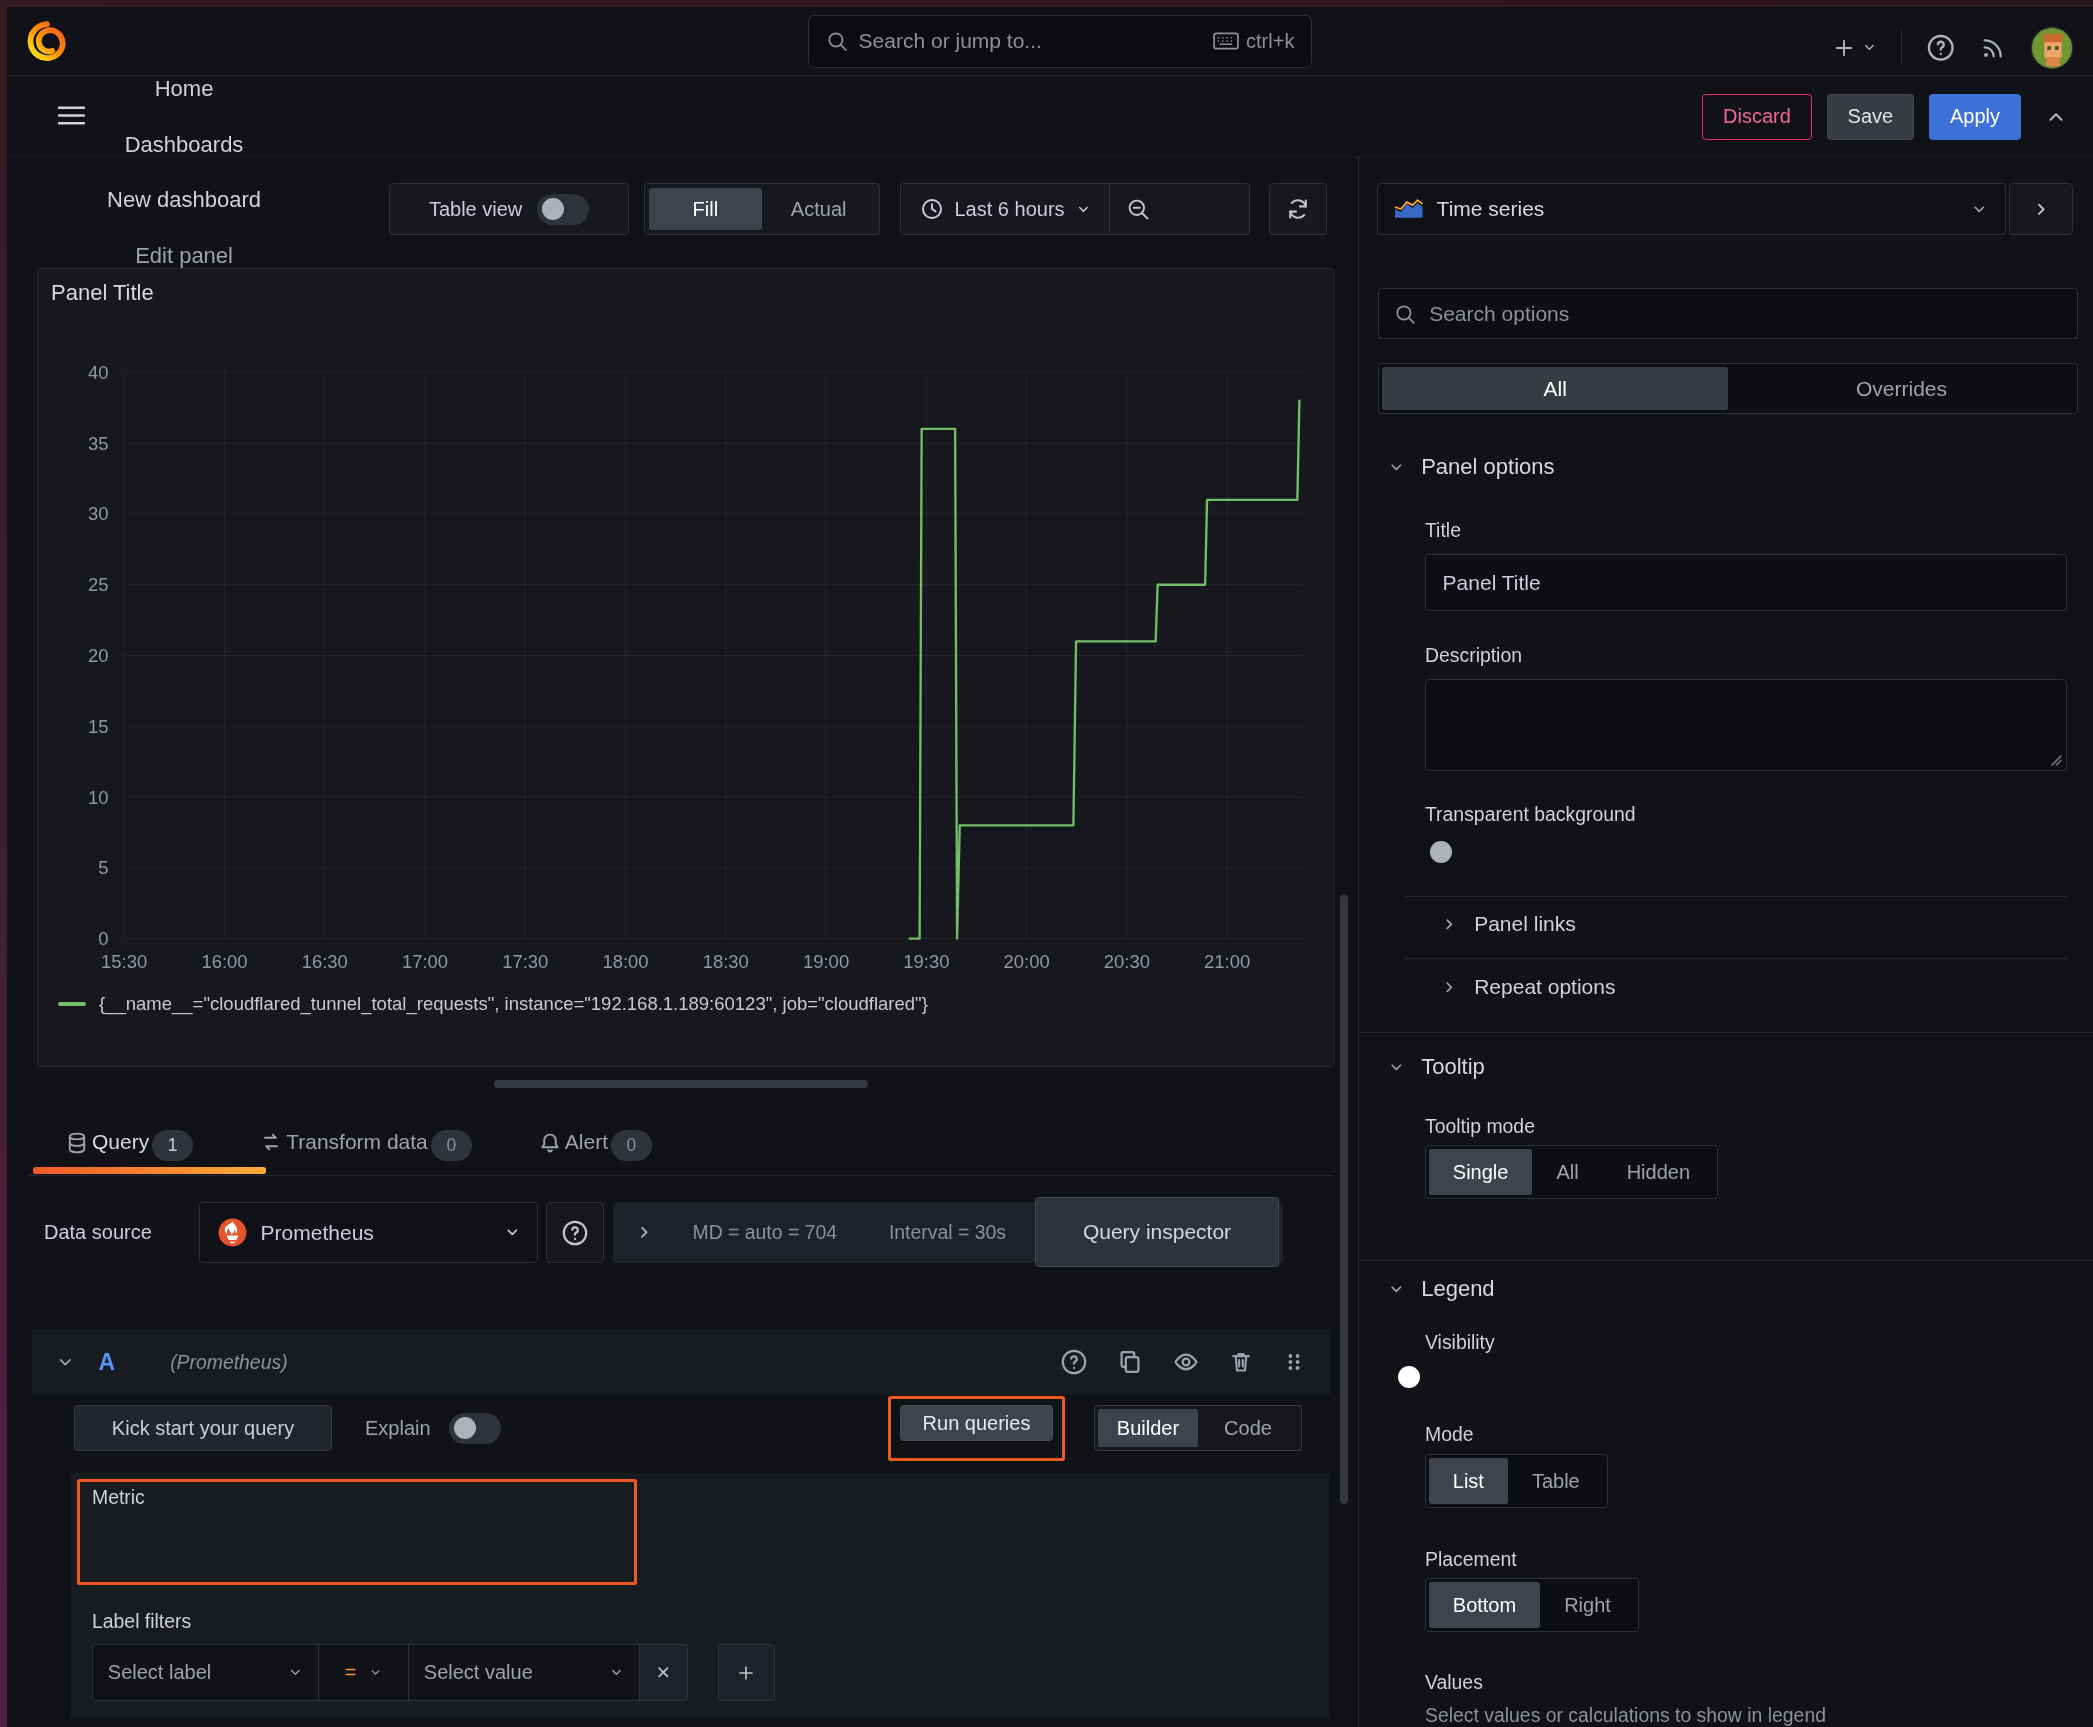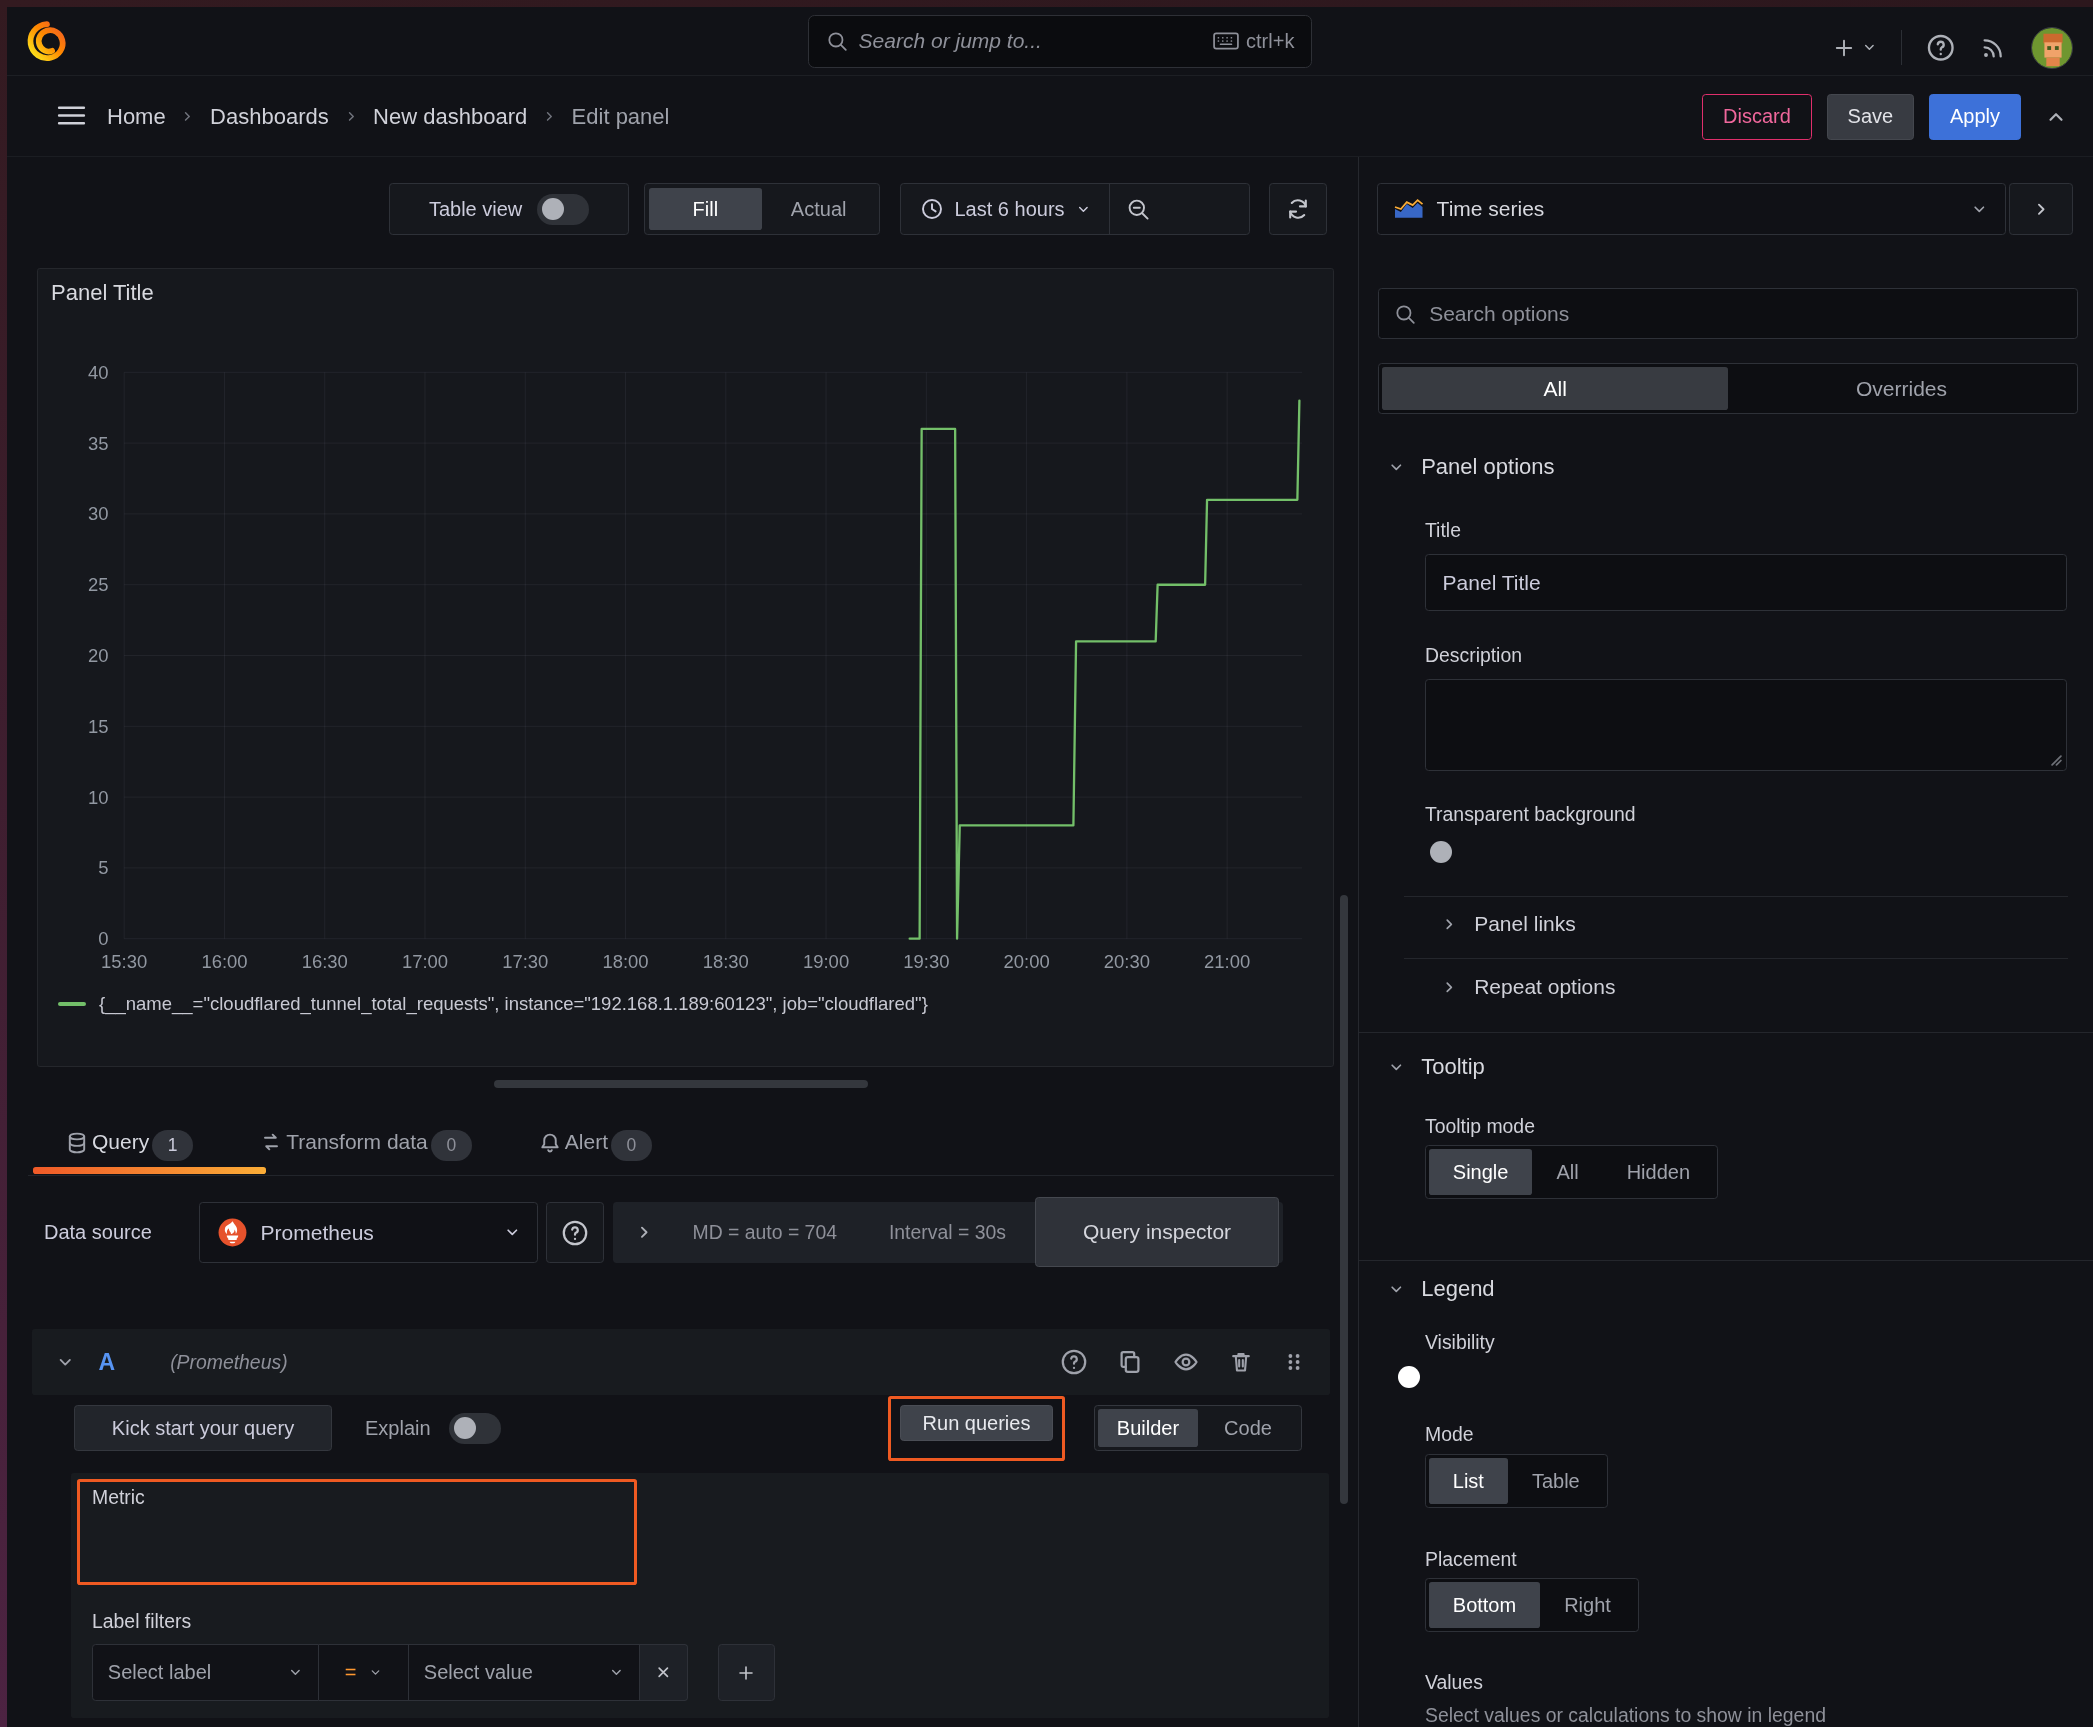--- a/index.html
+++ b/index.html
@@ -17,32 +17,32 @@
   .edge-top{left:0;top:0;width:2093px;height:6.5px;background:linear-gradient(90deg,#331a20,#2c171d);z-index:60;}
   .edge-left{left:0;top:0;width:6.5px;height:1728px;background:linear-gradient(180deg,#331a20,#4d2342);z-index:60;}
 
   
   .topnav{left:0;top:6.5px;width:2093px;height:69px;border-bottom:0.9px solid #1d1f24;}
   .logo{left:26px;top:13px;width:42px;height:44px;}
   .searchbox{
     left:808px;top:8.3px;width:504px;height:53px;background:#0b0c0f;border:0.9px solid #2e3036;
     border-radius:6.5px;display:flex;align-items:center;padding:0 16.6px;gap:11px;color:#8e9099;
   }
-  .searchbox input{flex:1;background:transparent;border:none;outline:none;color:#ccccdc;font-size:21px;font-family:inherit;font-style:italic;}
+  .searchbox input{flex:1;background:transparent;border:none;outline:none;color:#ccccdc;font-size:21px;font-family:inherit;}
   .searchbox input::placeholder{color:#8e9099;}
   .kbd-hint{display:flex;align-items:center;gap:7.4px;color:#8e9099;font-size:20px;}
   .nav-right{right:20px;top:6.5px;height:69px;display:flex;align-items:center;gap:24px;color:#aeb1b8;}
   .nav-btn{display:flex;align-items:center;gap:5.5px;cursor:pointer;color:#aeb1b8;}
   .nav-divider{width:0.9px;height:35px;background:#2c2f35;}
   .avatar-wrap{width:42px;height:42px;border-radius:50%;overflow:hidden;border:0.9px solid #3a3d44;}
 
   
   .crumbbar{left:0;top:76px;width:2093px;height:81px;border-bottom:0.9px solid #1b1d22;}
   .hamburger{left:54px;top:24px;color:#d0d1d9;cursor:pointer;}
-  .crumbs{left:107px;top:0;height:81px;display:flex;align-items:center;gap:14.8px;font-size:22px;}
+  .crumbs{left:107px;top:0;height:81px;display:flex;align-items:center;gap:14.8px;font-size:22px;flex-direction:column;}
   .crumb{color:#d0d1d9;cursor:pointer;}
   .crumb.current{color:#9fa2ab;cursor:default;}
   .crumb-sep{color:#70737c;}
   .crumb-actions{right:26px;top:0;height:81px;display:flex;align-items:center;gap:14.8px;}
   .btn{border-radius:3.7px;font-size:20px;display:inline-flex;align-items:center;justify-content:center;
        padding:0 20px;height:46px;cursor:pointer;white-space:nowrap;font-family:inherit;}
   .btn-discard{background:transparent;border:0.9px solid var(--danger);color:#f0679c;}
   .btn-save{background:#383b42;border:0.9px solid #44474e;color:#e2e3e8;}
   .btn-apply{background:var(--accent);border:0.9px solid var(--accent);color:#fff;}
   .collapse-up{color:#aeb1b8;cursor:pointer;margin-left:9.2px;}

